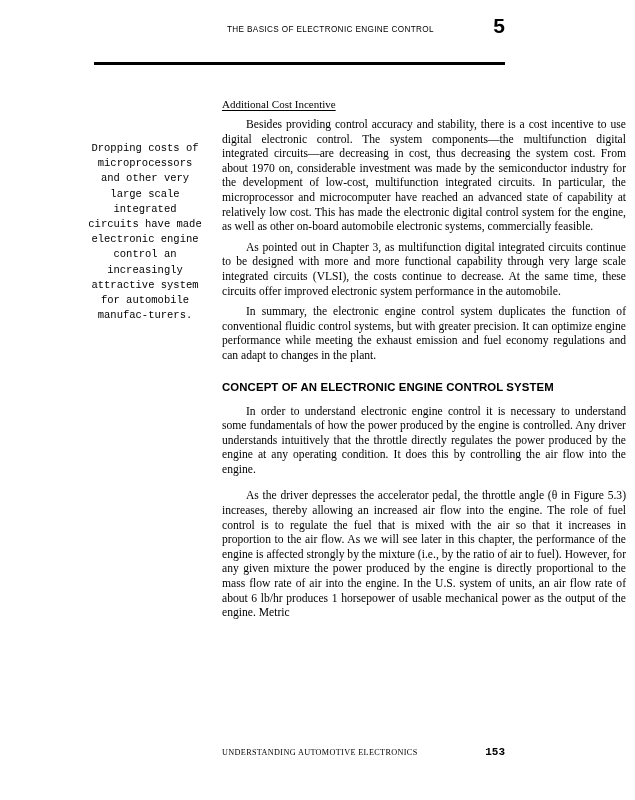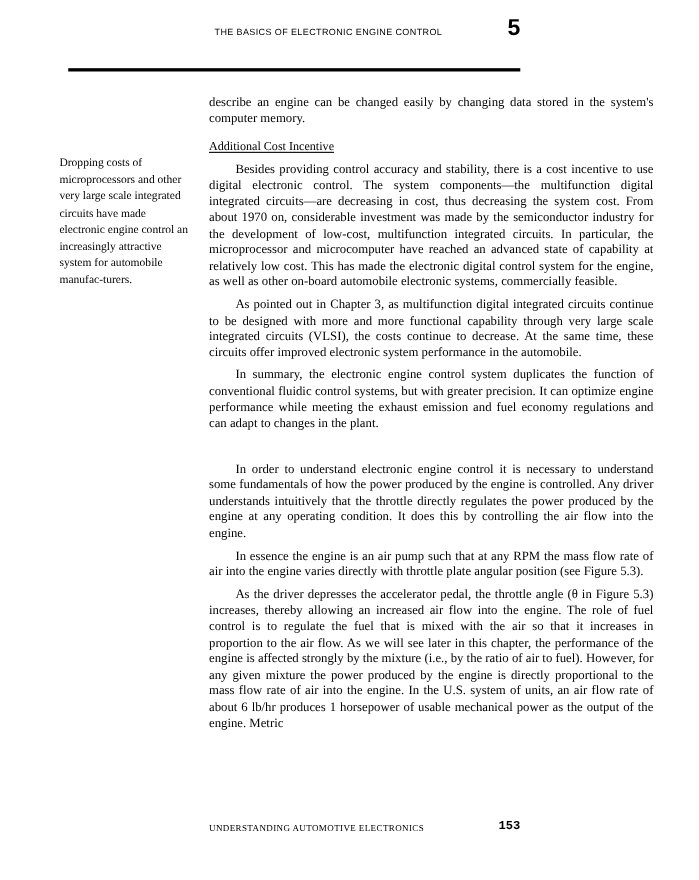--- a/index.html
+++ b/index.html
@@ -14,20 +14,21 @@
     color: #000000;
     position: relative;
     overflow: hidden;
   }
   .page {
     position: relative;
     width: 513px;
     height: 800px;
     box-sizing: border-box;
     padding: 0;
+    margin-left: 32px;
   }
 
   
   .header {
     position: absolute;
     top: 22px;
     left: 62px;
     right: 40px;
     height: 24px;
   }
@@ -58,25 +59,25 @@
     height: 3px;
     background: #000;
   }
 
   
   .margin-note {
     position: absolute;
     left: 54px;
     top: 141px;
     width: 118px;
-    font-family: Liberation Serif, serif;
+    font-family: Liberation Mono, monospace;
     font-size: 10.5px;
     line-height: 15.2px;
     color: #000;
-    text-align: left;
+    text-align: center;
   }
 
   
   .main {
     position: absolute;
     left: 190px;
     top: 86px;
     width: 404px;
   }
   .para {
@@ -141,38 +142,37 @@
 
   <div class="header">
     <div class="header-title">THE BASICS OF ELECTRONIC ENGINE CONTROL</div>
     <div class="header-page-number">5</div>
   </div>
   <div class="header-rule"></div>
 
   <div class="margin-note">Dropping costs of microprocessors and other very large scale integrated circuits have made electronic engine control an increasingly attractive system for automobile manufac-turers.</div>
 
   <div class="main">
-    <p class="para">describe an engine can be changed easily by changing data stored in the system's computer memory.</p>
 
     <div class="gap-m"></div>
     <p class="subhead">Additional Cost Incentive</p>
     <div class="gap-s"></div>
 
     <p class="para indent">Besides providing control accuracy and stability, there is a cost incentive to use digital electronic control. The system components—the multifunction digital integrated circuits—are decreasing in cost, thus decreasing the system cost. From about 1970 on, considerable investment was made by the semiconductor industry for the development of low-cost, multifunction integrated circuits. In particular, the microprocessor and microcomputer have reached an advanced state of capability at relatively low cost. This has made the electronic digital control system for the engine, as well as other on-board automobile electronic systems, commercially feasible.</p>
     <div class="gap-s"></div>
     <p class="para indent">As pointed out in Chapter 3, as multifunction digital integrated circuits continue to be designed with more and more functional capability through very large scale integrated circuits (VLSI), the costs continue to decrease. At the same time, these circuits offer improved electronic system performance in the automobile.</p>
     <div class="gap-s"></div>
     <p class="para indent">In summary, the electronic engine control system duplicates the function of conventional fluidic control systems, but with greater precision. It can optimize engine performance while meeting the exhaust emission and fuel economy regulations and can adapt to changes in the plant.</p>
 
     <div class="gap-l"></div>
+    <p class="section-head">CONCEPT OF AN ELECTRONIC ENGINE CONTROL SYSTEM</p>
     <div class="gap-m"></div>
 
     <p class="para indent">In order to understand electronic engine control it is necessary to understand some fundamentals of how the power produced by the engine is controlled. Any driver understands intuitively that the throttle directly regulates the power produced by the engine at any operating condition. It does this by controlling the air flow into the engine.</p>
     <div class="gap-s"></div>
-    <p class="para indent">In essence the engine is an air pump such that at any RPM the mass flow rate of air into the engine varies directly with throttle plate angular position (see Figure 5.3).</p>
     <div class="gap-s"></div>
     <p class="para indent">As the driver depresses the accelerator pedal, the throttle angle (θ in Figure 5.3) increases, thereby allowing an increased air flow into the engine. The role of fuel control is to regulate the fuel that is mixed with the air so that it increases in proportion to the air flow. As we will see later in this chapter, the performance of the engine is affected strongly by the mixture (i.e., by the ratio of air to fuel). However, for any given mixture the power produced by the engine is directly proportional to the mass flow rate of air into the engine. In the U.S. system of units, an air flow rate of about 6 lb/hr produces 1 horsepower of usable mechanical power as the output of the engine. Metric</p>
   </div>
 
   <div class="footer">
     <div class="footer-text">UNDERSTANDING AUTOMOTIVE ELECTRONICS</div>
     <div class="footer-page-number">153</div>
   </div>
 
 </div>

